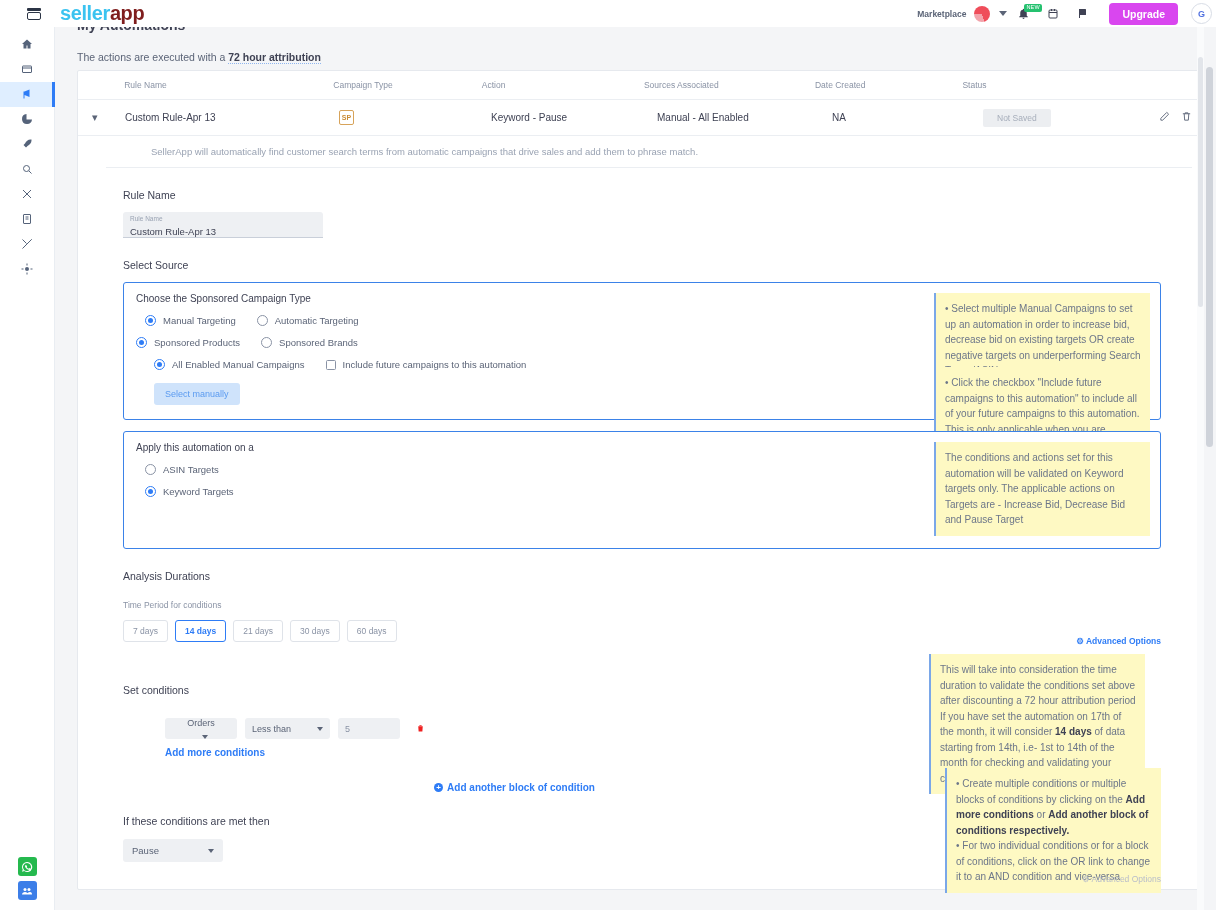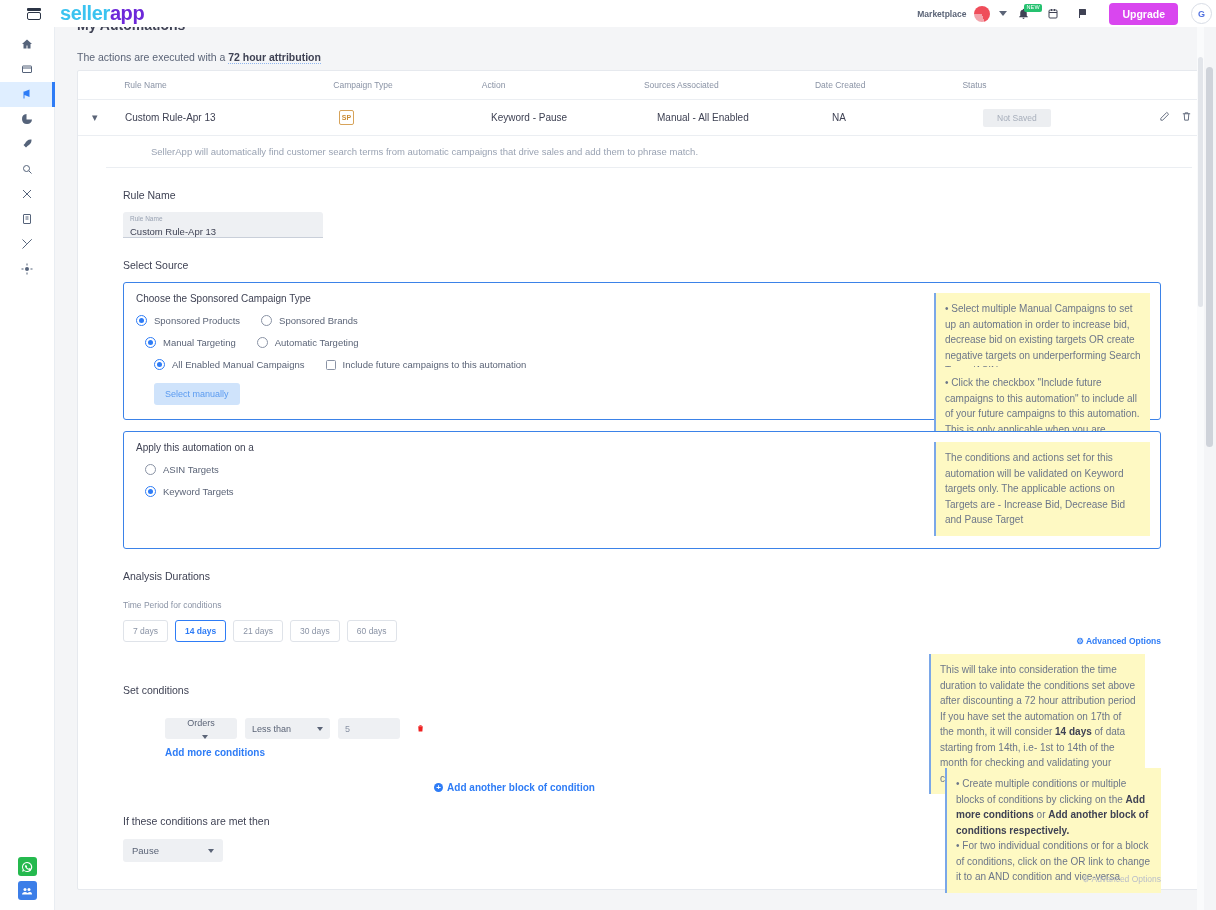--- a/index.html
+++ b/index.html
@@ -15,21 +15,21 @@
   .topbar {
     position: absolute; top: 0; left: 0; width: 1216px; height: 27px;
     background: #ffffff; display: flex; align-items: center; z-index: 40;
   }
   .tb-menu-icon { margin-left: 27px; width: 14px; height: 12px; position: relative; }
   .tb-menu-icon i { position:absolute; left:0; width:14px; height:3px; background:#2b3445; border-radius:1px; }
   .tb-menu-icon i:nth-child(1){ top:0; }
   .tb-menu-icon i:nth-child(2){ top:4px; height:8px; border:1.5px solid #2b3445; background:transparent; border-radius:2px;}
   .brand { margin-left: 19px; font-size: 20px; font-weight: 700; letter-spacing: -0.4px; }
   .brand .s1 { color: #3bc3f0; }
-  .brand .s2 { color: #6d28d9; }
+  .brand .s2 { color: #7f1d1d; }
 
   .tb-right { margin-left: auto; display: flex; align-items: center; gap: 2px; padding-right: 4px; }
   .mkt-label { font-size: 8.5px; color:#5b6477; font-weight:600; margin-right:6px; }
   .mkt-flag {
     width: 16px; height: 16px; border-radius: 50%;
     background: conic-gradient(#ef4d5a 0 45%, #f2a3ab 45% 75%, #ef4d5a 75% 100%);
     position: relative;
   }
   .chev { width:0;height:0;border-left:4px solid transparent;border-right:4px solid transparent;border-top:5px solid #5b6477; margin-left:7px; }
   .tb-icon { width: 28px; height: 27px; display:flex; align-items:center; justify-content:center; position: relative; }
@@ -384,32 +384,32 @@
         <div class="rn-value">Custom Rule-Apr 13</div>
       </div>
     </div>
 
     <div class="sec">
       <div class="sec-title">Select Source</div>
       <div class="bpanel">
         <div class="bpanel-inner">
           <div class="bp-head">Choose the Sponsored Campaign Type</div>
 
+          <div class="radio-row indent1">
+            <span class="rad on"></span>
+            <span class="rlabel">Manual Targeting</span>
+            <span class="rad"></span>
+            <span class="rlabel">Automatic Targeting</span>
+          </div>
+
           <div class="radio-row">
             <span class="rad on"></span>
             <span class="rlabel">Sponsored Products</span>
             <span class="rad"></span>
             <span class="rlabel">Sponsored Brands</span>
-          </div>
-
-          <div class="radio-row indent1">
-            <span class="rad on"></span>
-            <span class="rlabel">Manual Targeting</span>
-            <span class="rad"></span>
-            <span class="rlabel">Automatic Targeting</span>
           </div>
 
           <div class="radio-row indent2">
             <span class="rad on"></span>
             <span class="rlabel">All Enabled Manual Campaigns</span>
             <span class="chk"></span>
             <span class="rlabel">Include future campaigns to this automation</span>
           </div>
 
           <div class="sel-manually">Select manually</div>

